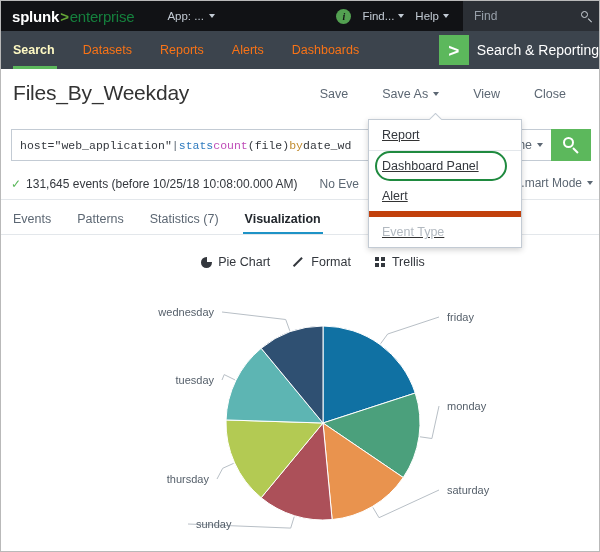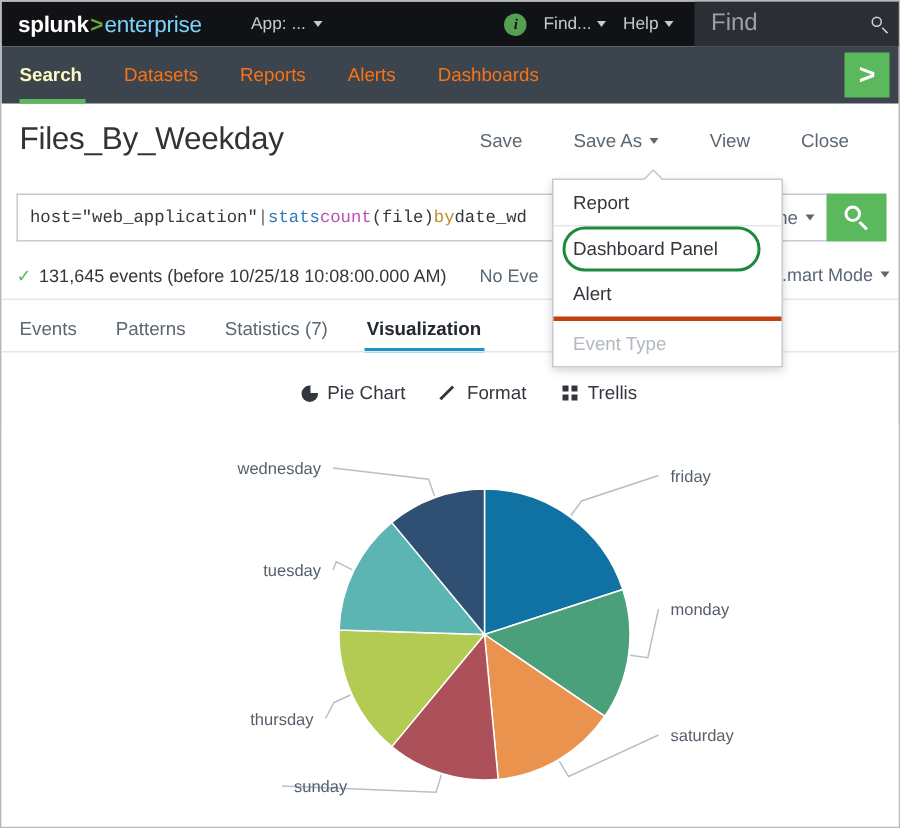--- a/index.html
+++ b/index.html
@@ -22,21 +22,21 @@
     position:absolute;left:0;top:0;width:600px;height:30px;
     background:#111215;
     display:flex;align-items:center;
   }
   .logo{
     margin-left:11px;font-size:15px;letter-spacing:-0.2px;
     display:flex;align-items:baseline;
   }
   .logo .s1{color:#ffffff;font-weight:bold;}
   .logo .gt{color:#65a637;font-weight:bold;margin:0 1px;}
-  .logo .s2{color:#7dd3fc;font-weight:normal;}
+  .logo .s2{color:#15803d;font-weight:normal;}
   .app-menu{
     margin-left:33px;color:#c3cbd4;font-size:11.5px;
     display:flex;align-items:center;gap:5px;cursor:default;
   }
   .caret-d{
     width:0;height:0;border-left:3.5px solid transparent;
     border-right:3.5px solid transparent;border-top:4px solid currentColor;
     display:inline-block;
   }
   .topright{
@@ -50,21 +50,21 @@
   }
   .tb-item{
     color:#c3cbd4;font-size:11.5px;margin-left:11px;
     display:flex;align-items:center;gap:4px;cursor:default;
   }
   .find-box{
     margin-left:14px;height:30px;width:138px;background:#2b2f35;
     display:flex;align-items:center;justify-content:space-between;
     padding:0 9px 0 11px;box-sizing:border-box;
   }
-  .find-box .ftext{color:#98a0aa;font-size:16px;}
+  .find-box .ftext{color:#98a0aa;font-size:12px;}
   .mag{
     display:inline-block;width:11px;height:11px;position:relative;
   }
   .mag::before{
     content:"";position:absolute;left:0;top:0;width:7px;height:7px;
     border:1.4px solid #cfd5db;border-radius:50%;box-sizing:border-box;
   }
   .mag::after{
     content:"";position:absolute;left:7px;top:7px;width:5px;height:1.4px;
     background:#cfd5db;transform:rotate(45deg);transform-origin:left center;
@@ -229,35 +229,36 @@
   .pielabel{
     font-family:"Liberation Sans", sans-serif;font-size:11px;fill:#56606b;
   }
 
   
   .dropdown{
     position:absolute;left:367px;top:118px;width:152px;
     background:#ffffff;border:1px solid #c3cbd4;
     box-shadow:0 2px 6px rgba(0,0,0,0.18);
     z-index:40;
+    text-decoration:underline;
   }
   .dd-arrow{
     position:absolute;left:60px;top:-7px;width:13px;height:7px;overflow:hidden;
   }
   .dd-arrow::after{
     content:"";position:absolute;left:1px;top:2px;width:10px;height:10px;
     background:#fff;border-left:1px solid #c3cbd4;border-top:1px solid #c3cbd4;
     transform:rotate(45deg);
   }
   .dd-item{
     padding:8px 13px;font-size:12.5px;color:#33373d;cursor:pointer;
     position:relative;white-space:nowrap;
   }
   .dd-item.first{border-bottom:1px solid #e3e7eb;}
-  .dd-item.sep{border-top:3px solid #c2410c;}
+  .dd-item.sep{border-top:6px solid #c2410c;}
   .dd-item.disabled{color:#b2b9c0;cursor:default;}
   .dd-highlight{
     position:absolute;left:5px;top:30px;width:128px;height:26px;
     border:2.4px solid #1f8a3f;border-radius:15px;
     pointer-events:none;z-index:41;
   }
   .dd-highlight.second{left:6px;top:31px;}
 </style>
 </head>
 <body>
@@ -302,20 +303,21 @@
       <span>Reports</span>
     </div>
     <div class="nav-item">
       <span>Alerts</span>
     </div>
     <div class="nav-item">
       <span>Dashboards</span>
     </div>
     <div class="app-badge">
       <div class="app-icon">&gt;</div>
+      <div class="app-name">Search &amp; Reporting</div>
     </div>
   </div>
 
   <div class="title-row">
     <div class="page-title">Files_By_Weekday</div>
     <div class="title-actions">
       <div class="t-act">
         <span>Save</span>
       </div>
       <div class="t-act">

